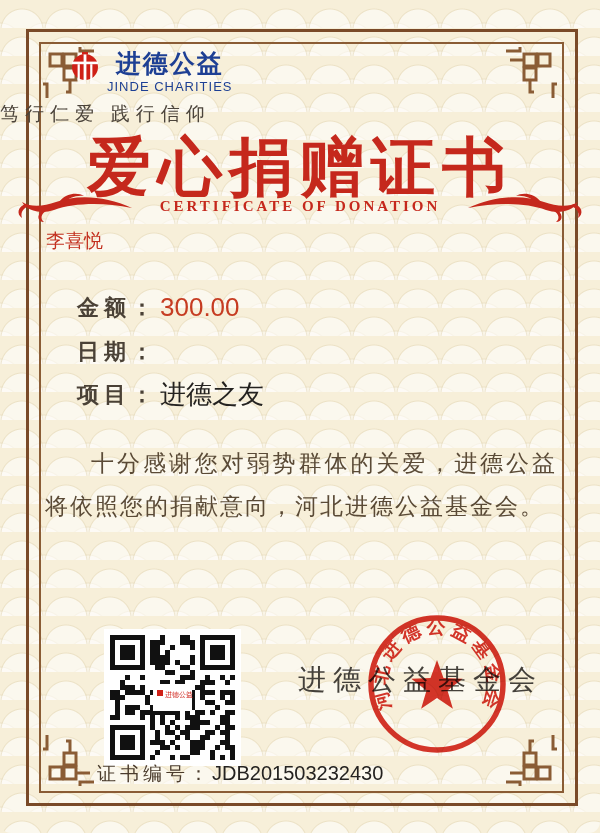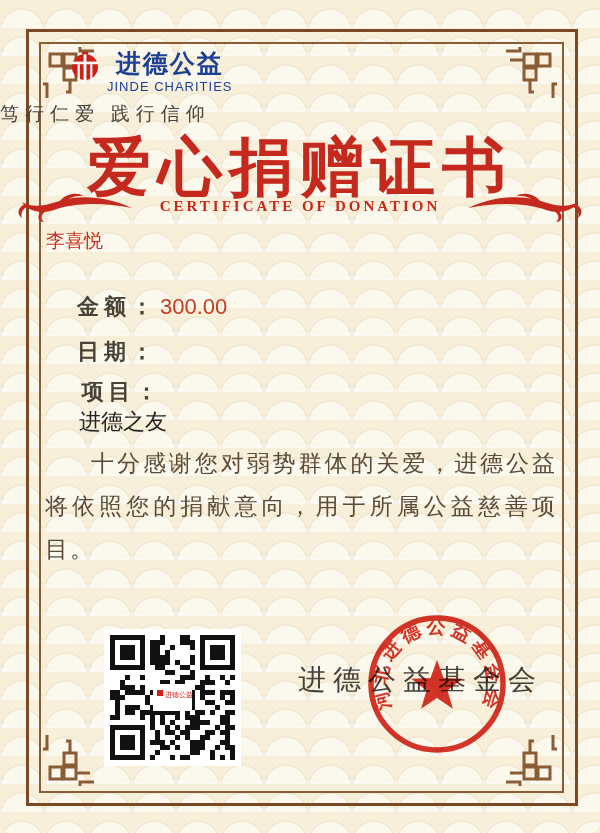--- a/index.html
+++ b/index.html
@@ -48,25 +48,25 @@
     display:flex;align-items:center;justify-content:center;gap:26px;}
   .subtitle-en{font-size:15px;font-weight:bold;color:#c5281c;letter-spacing:3px;}
   .flourish{width:118px;height:36px;}
   .flourish.right{transform:scaleX(-1);}
 
   .donor-name{position:absolute;left:46px;top:228px;font-size:19px;color:#c3301f;
     font-family:"Liberation Sans",sans-serif;}
 
   .field-row{position:absolute;left:45px;display:flex;align-items:center;margin-left:32px;}
   .field-label{font-size:22px;color:#4a4136;letter-spacing:5px;font-weight:bold;}
-  .field-value{font-size:22px;color:#242220;font-family:"Liberation Sans",sans-serif;margin-left:2px;}
+  .field-value{font-size:26px;color:#242220;font-family:"Liberation Sans",sans-serif;margin-left:2px;}
   .field-value.red{color:#c63c22;}
   .row-amount{top:292px;}
   .row-date{top:337px;}
-  .row-project{top:377px;flex-direction:column;}
+  .row-project{top:377px;}
 
   .body-text{position:absolute;left:45px;top:442px;width:512px;
     font-size:23px;color:#5a4a36;line-height:43px;letter-spacing:2px;
     text-align:justify;text-indent:2em;}
   .thanks-text{position:absolute;left:45px;top:565px;width:512px;
     font-size:23px;color:#5a4a36;letter-spacing:2px;text-indent:2em;}
 
   .qr{position:absolute;left:104px;top:629px;width:137px;height:137px;background:#fff;}
   .qr svg{display:block;}
 
@@ -173,21 +173,21 @@
     <span class="field-value red">300.00</span>
   </div>
   <div class="field-row row-date">
     <span class="field-label">日期：</span>
   </div>
   <div class="field-row row-project">
     <span class="field-label">项目：</span>
     <span class="field-value">进德之友</span>
   </div>
 
-  <div class="body-text">十分感谢您对弱势群体的关爱，进德公益将依照您的捐献意向，用于所属公益慈善项目。</div>
+  <div class="body-text">十分感谢您对弱势群体的关爱，进德公益将依照您的捐献意向，河北进德公益基金会。</div>
 
   <div class="qr">
     <svg id="qr-svg" width="137" height="137" viewBox="0 0 137 137">
         <rect width="137" height="137" fill="#fff"></rect>
         <rect x="56" y="6" width="5" height="5" fill="#111"></rect>
         <rect x="76" y="6" width="5" height="5" fill="#111"></rect>
         <rect x="81" y="6" width="5" height="5" fill="#111"></rect>
         <rect x="46" y="11" width="5" height="5" fill="#111"></rect>
         <rect x="51" y="11" width="5" height="5" fill="#111"></rect>
         <rect x="56" y="11" width="5" height="5" fill="#111"></rect>
@@ -388,14 +388,18 @@
 
   <svg class="seal" viewBox="0 0 148 148">
     <circle cx="74" cy="74" r="66" fill="none" stroke="#d4251a" stroke-width="5.5"></circle>
     <path id="sealArc" d="M 29.8 99.5 A 51 51 0 1 1 118.2 99.5" fill="none"></path>
     <text font-size="19" font-weight="bold" fill="#d4251a" letter-spacing="4.5" font-family="Liberation Serif,serif">
       <textPath href="#sealArc" startOffset="2">河北进德公益基金会</textPath>
     </text>
     <polygon fill="#d4251a" points="74,50 80.5,68.1 99.7,68.7 84.5,80.4 89.9,98.8 74,88 58.1,98.8 63.5,80.4 48.3,68.7 67.5,68.1"></polygon>
   </svg>
 
+  <div class="cert-row">
+    <span class="cert-label">证书编号：</span>
+    <span class="cert-value">JDB201503232430</span>
+  </div>
 
 </div>
 
 </body></html>

